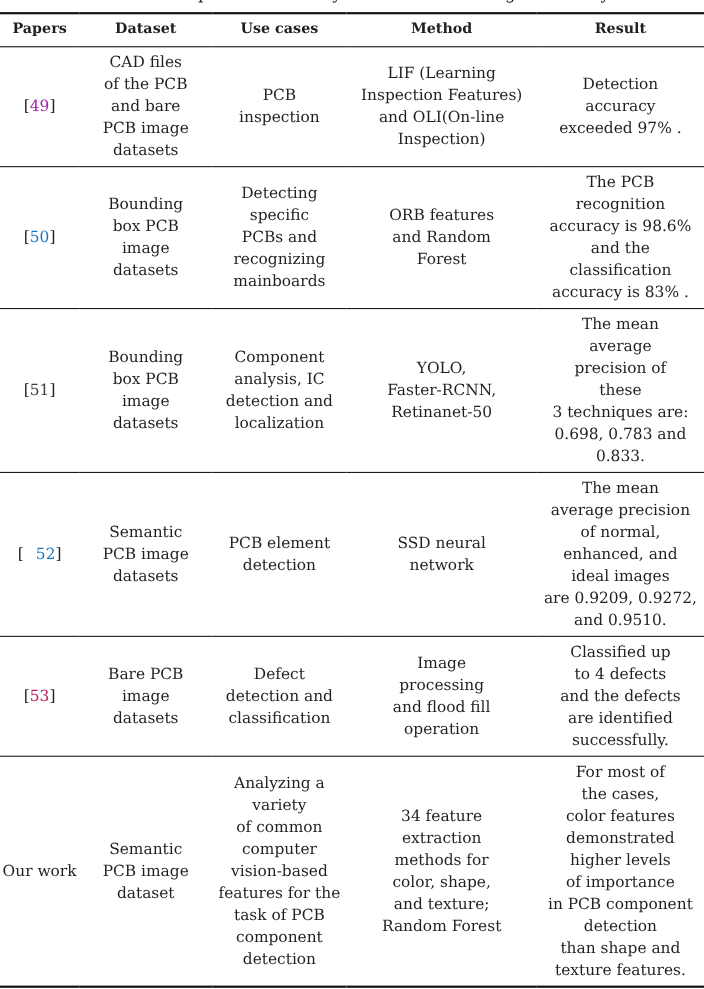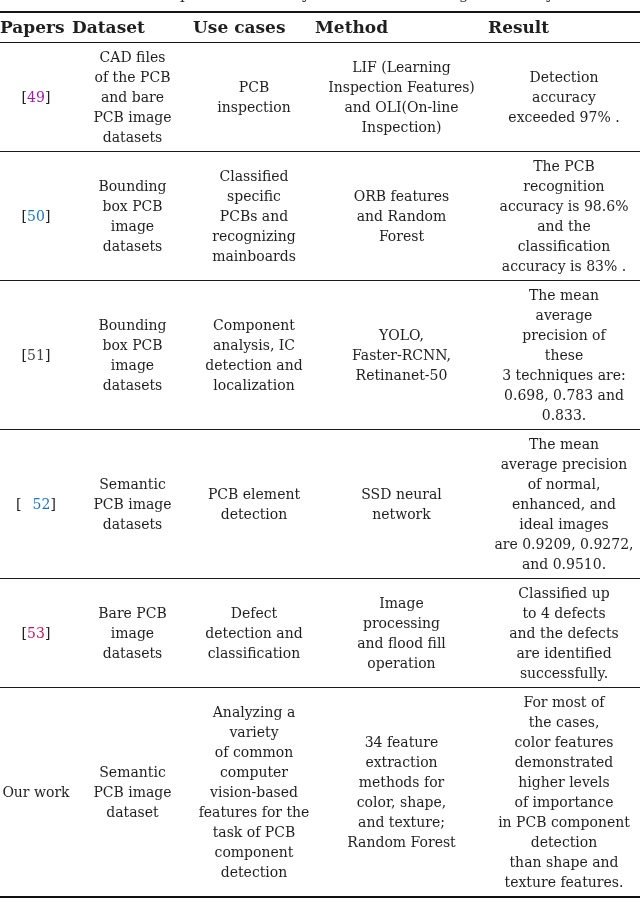--- a/index.html
+++ b/index.html
@@ -24,24 +24,24 @@
   table.review-table {
     border-collapse: collapse;
     table-layout: fixed;
     width: 640px;
     margin-top: 11px;
   }
   .review-table th {
     border-top: 2.4px solid #151515;
     border-bottom: 1.7px solid #151515;
     font-weight: bold;
-    font-size: 17px;
+    font-size: 13px;
     line-height: 18px;
     padding: 5px 0 6px 0;
-    text-align: left;
+    text-align: center;
     vertical-align: middle;
   }
   .review-table td {
     border-bottom: 1.4px solid #1a1a1a;
     text-align: center;
     vertical-align: middle;
     white-space: pre-line;
     font-size: 14px;
     line-height: 20px;
     padding: 4px 2px;
@@ -95,21 +95,21 @@
         <td>Detection
 accuracy
 exceeded 97% .</td>
       </tr>
       <tr>
         <td><span>[</span><span class="ref" style="color: rgb(29, 118, 194);">50</span><span>]</span></td>
         <td>Bounding
 box PCB
 image
 datasets</td>
-        <td>Classified
+        <td>Detecting
 specific
 PCBs and
 recognizing
 mainboards</td>
         <td>ORB features
 and Random
 Forest</td>
         <td>The PCB
 recognition
 accuracy is 98.6%

